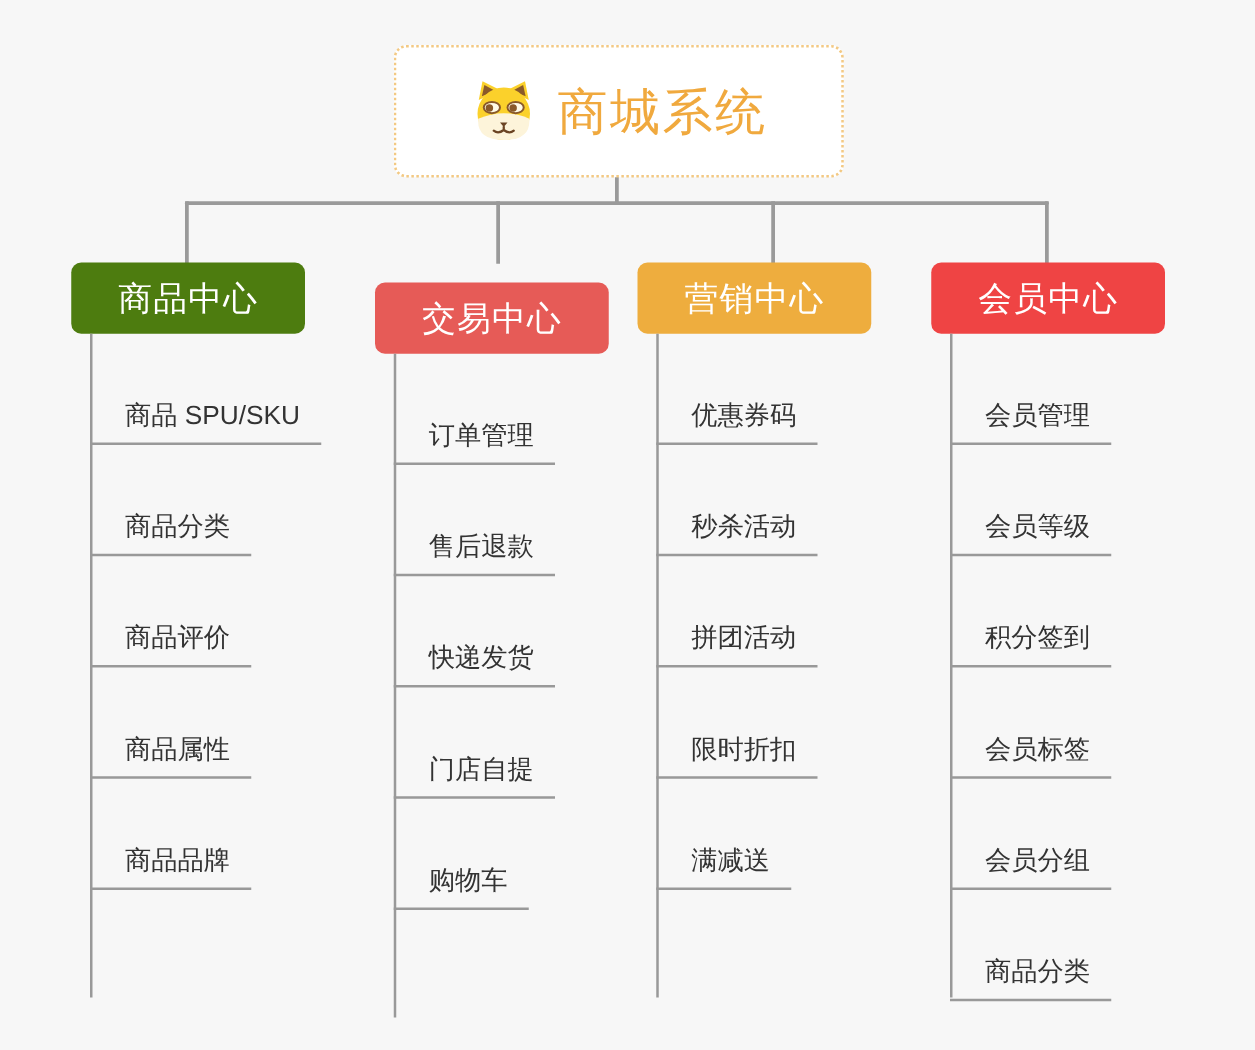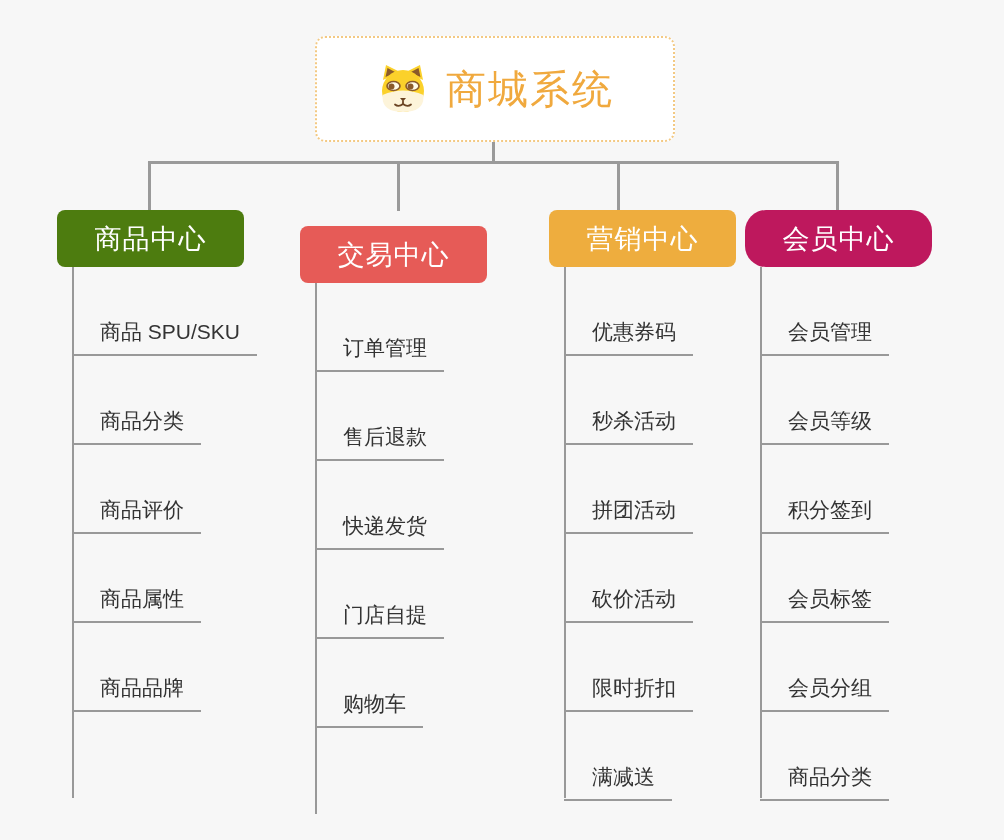--- a/index.html
+++ b/index.html
@@ -23,21 +23,21 @@
     background:#ffffff;border:2px dotted #f3c983;border-radius:10px;
     box-sizing:border-box;
     display:flex;align-items:center;justify-content:center;gap:16px;
   }
   .root-title{font-size:40px;font-weight:500;letter-spacing:2px;}
   .root-icon{width:54px;height:50px;flex:0 0 auto;}
   
   .branch{position:absolute;top:210px;width:250px;}
   .branch.b0{left:57px;}
   .branch.b1{left:300px;margin-top:16px;}
-  .branch.b2{left:549px;}
+  .branch.b2{left:510px;}
   .branch.b3{left:745px;}
   .branch-header{
     width:187px;height:57px;border-radius:8px;
     display:flex;align-items:center;justify-content:center;
     color:#ffffff;font-size:27px;font-weight:500;letter-spacing:1px;
     box-sizing:border-box;
   }
   .trunk{position:absolute;left:15px;top:57px;width:2px;height:531px;background:#999999;}
   .item-row{height:89px;display:flex;align-items:flex-end;}
   .item-row:first-of-type{height:86px;}
@@ -124,32 +124,29 @@
   <div class="item-row">
       <span class="item-label">优惠券码</span>
     </div>
   <div class="item-row">
       <span class="item-label">秒杀活动</span>
     </div>
   <div class="item-row">
       <span class="item-label">拼团活动</span>
     </div>
   <div class="item-row">
-      <span class="item-label">砍价活动</span>
-    </div>
-  <div class="item-row">
       <span class="item-label">限时折扣</span>
     </div>
   <div class="item-row">
       <span class="item-label">满减送</span>
     </div>
 </div>
 
 <div class="branch b3">
-  <div class="branch-header" style="background: #be185d; border-radius: 21px;">会员中心</div>
+  <div class="branch-header" style="background: #ef4444;">会员中心</div>
   <div class="trunk"></div>
   <div class="item-row">
       <span class="item-label">会员管理</span>
     </div>
   <div class="item-row">
       <span class="item-label">会员等级</span>
     </div>
   <div class="item-row">
       <span class="item-label">积分签到</span>
     </div>

